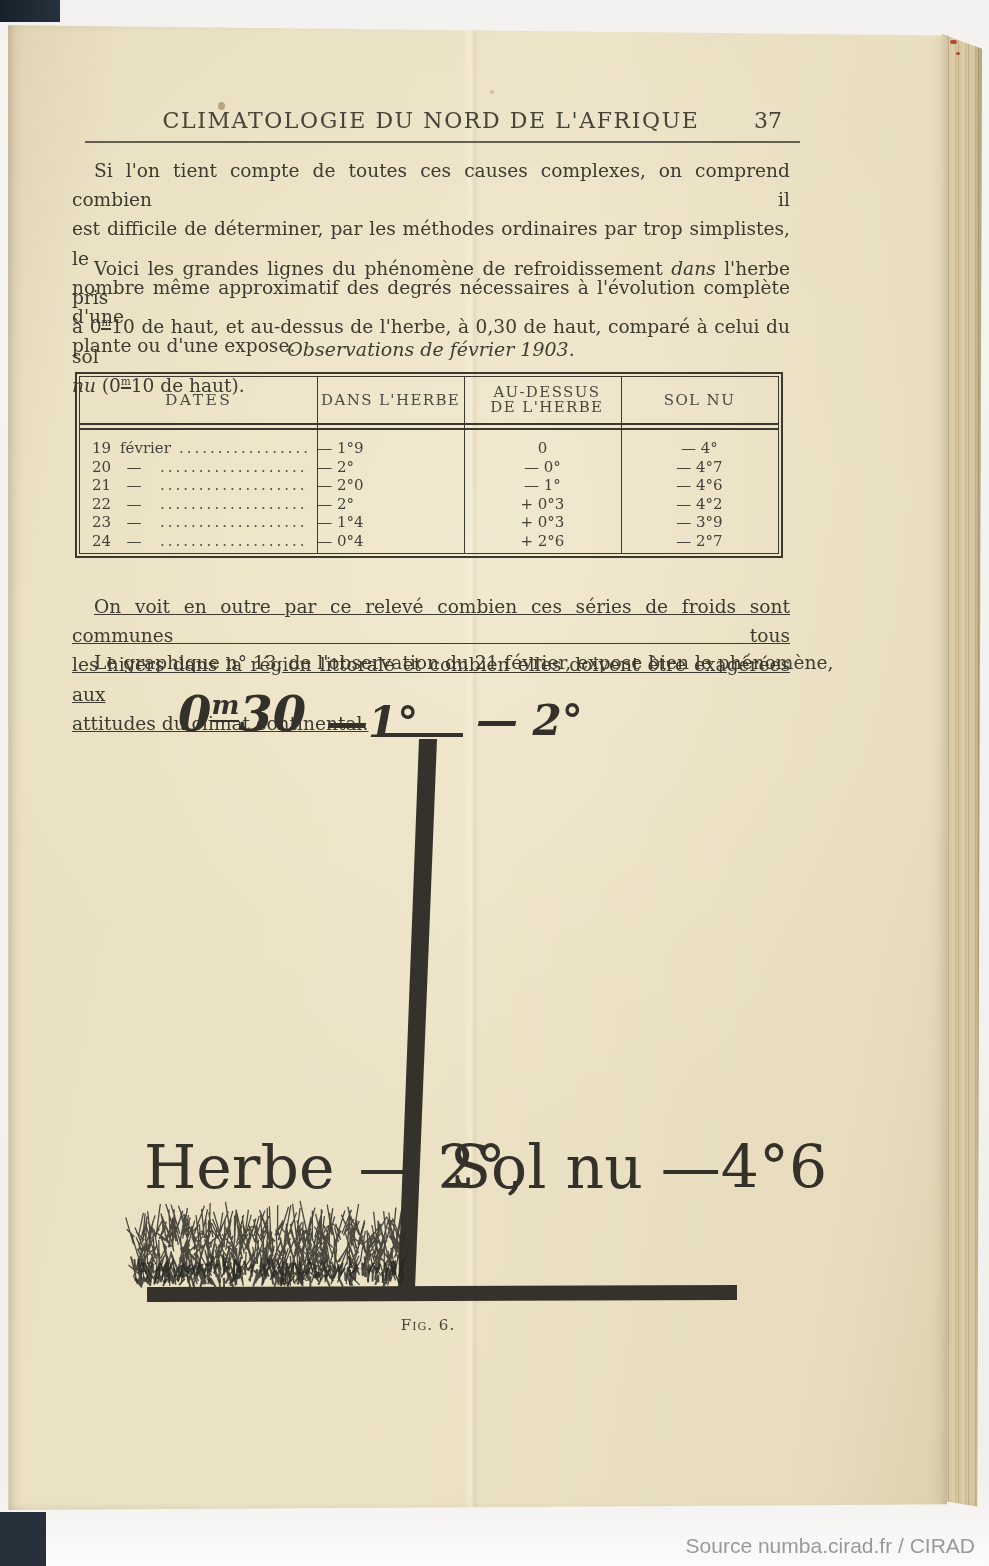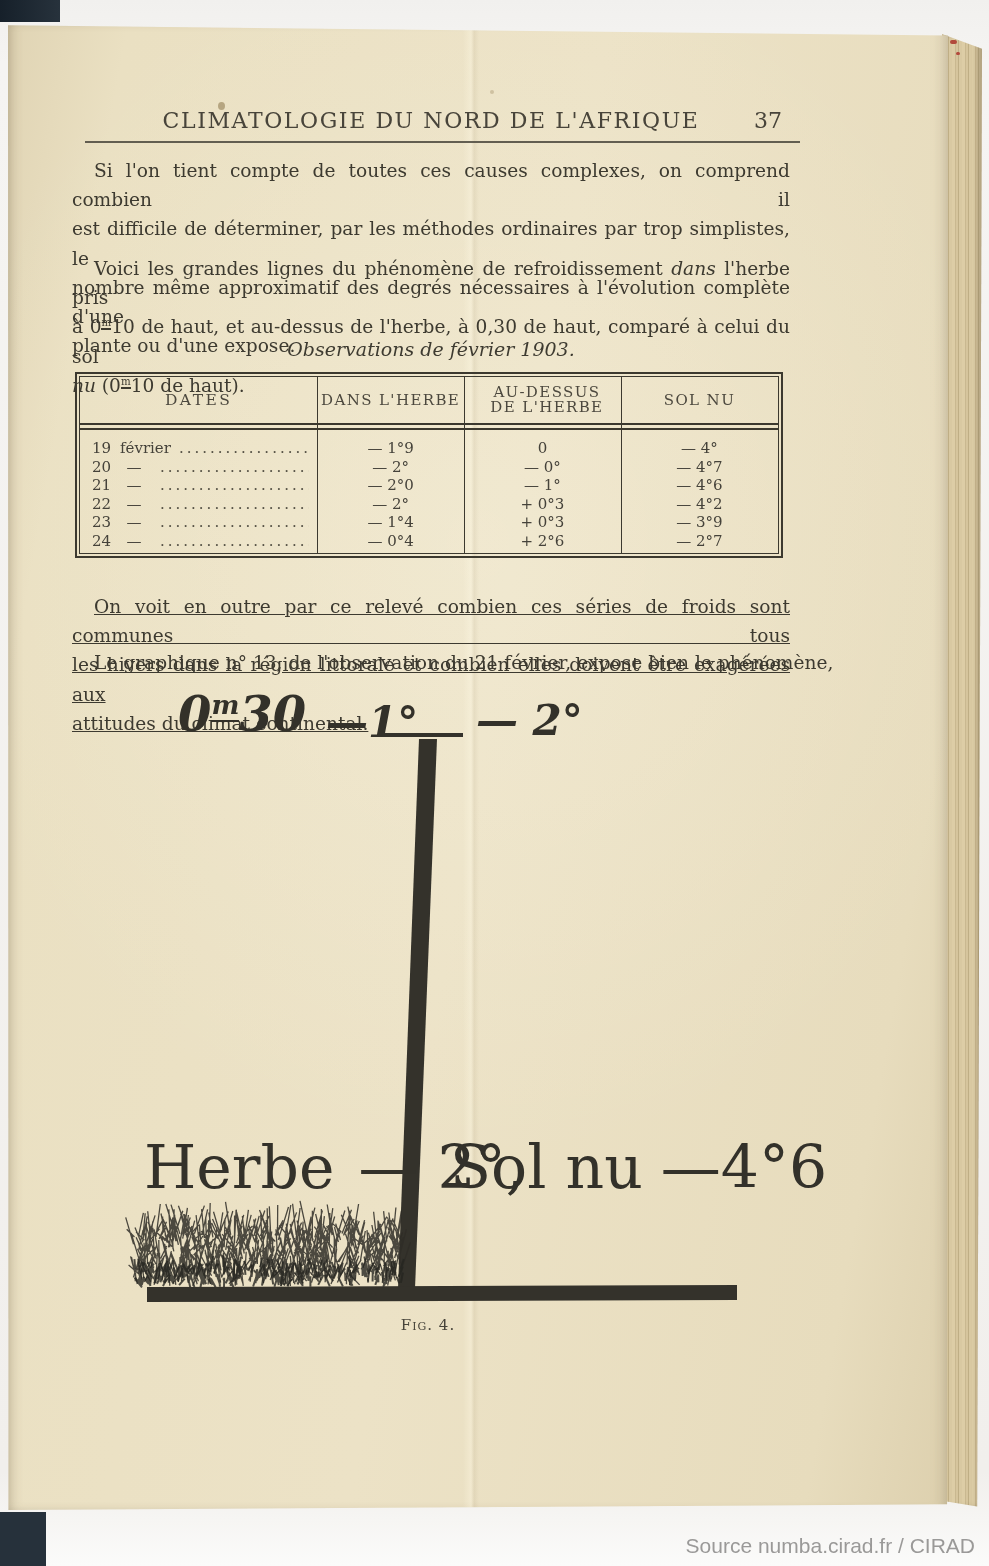--- a/index.html
+++ b/index.html
@@ -60,21 +60,21 @@
   .vline.v1{left:34%;} .vline.v2{left:55%;} .vline.v3{left:77.5%;}
   .thead{display:flex;height:46px;align-items:center;border-bottom:7px double #3b382e;}
   .th{text-align:center;font-size:15px;letter-spacing:1.4px;color:#4c483e;}
   .th.c1{width:34%;font-size:15.5px;letter-spacing:2.5px;}
   .th.c2{width:21%;} .th.c3{width:22.5%;line-height:15px;} .th.c4{width:22.5%;}
   .th.c3 span{display:block;padding-left:9px;}
   .tbody{padding:9px 0 6px;}
   .tr{display:flex;height:18.6px;font-size:15px;align-items:baseline;}
   .td{box-sizing:border-box;}
   .td.c1{width:34%;display:flex;padding:0 8px 0 12px;align-items:baseline;}
-  .td.c2{width:21%;text-align:center;}
+  .td.c2{width:21%;}
   .td.c3{width:22.5%;text-align:center;}
   .td.c4{width:22.5%;text-align:center;}
   .num{min-width:24px;}
   .sep{min-width:36px;text-align:center;}
   .sep.month{text-align:left;min-width:0;margin-left:4px;}
   .leader{flex:1;overflow:hidden;white-space:nowrap;letter-spacing:3px;margin-left:8px;color:#555145;}
 
   
   .fig-top{position:absolute;color:#33312a;font-weight:bold;font-style:italic;}
   .fh0{left:170px;top:662px;font-size:48px;}
@@ -227,17 +227,17 @@
       <rect x="383" y="733" width="80" height="4" fill="#34322b"></rect>
       <polygon points="419,739 437,739 415,1289 398,1289" fill="#34322b"></polygon>
       <path id="grass-path" fill="none" stroke="#2f2d27" stroke-width="1.3" stroke-opacity="0.85" d="M295.3 1256.2q1.9 -14.6 3.7 -29.2M180.2 1260.4q1.4 -7.1 2.7 -14.1M366.7 1257.5q4.2 -6.7 8.4 -13.5M334.3 1248.6q0.0 -6.1 0.0 -12.1M318.4 1265.0q-0.3 -3.5 -0.6 -7.1M359.1 1234.8q-5.2 -11.2 -10.3 -22.4M205.1 1235.3q3.1 -5.9 6.2 -11.8M276.2 1233.5q3.8 -5.7 7.5 -11.5M264.7 1275.7q-0.6 -7.7 -1.1 -15.3M143.1 1234.8q1.1 -10.7 2.1 -21.5M199.2 1266.9q-2.2 -6.2 -4.3 -12.4M332.4 1278.4q-3.3 -10.1 -6.5 -20.2M209.7 1247.8q1.8 -4.5 3.5 -8.9M316.8 1269.4q-4.5 -15.6 -9.1 -31.1M387.8 1255.3q-4.0 -15.7 -8.0 -31.5M163.0 1232.9q-0.2 -8.2 -0.4 -16.4M298.2 1280.6q2.4 -4.5 4.8 -9.0M385.4 1247.0q-3.5 -12.7 -7.0 -25.4M273.5 1276.4q5.5 -5.1 10.9 -10.1M285.0 1281.5q0.9 -9.1 1.7 -18.3M224.0 1264.2q2.5 -7.7 5.0 -15.4M212.7 1256.3q2.1 -14.5 4.3 -28.9M401.4 1280.1q0.5 -9.1 1.0 -18.2M212.9 1237.4q-2.1 -12.6 -4.1 -25.1M345.2 1280.9q-0.3 -4.7 -0.5 -9.4M354.9 1239.0q-3.5 -16.1 -7.1 -32.3M324.5 1269.8q-1.0 -6.4 -1.9 -12.8M177.1 1267.4q-3.2 -7.9 -6.4 -15.7M302.8 1279.9q3.2 -7.7 6.4 -15.5M239.1 1239.1q-1.4 -14.7 -2.9 -29.5M135.6 1271.8q4.1 -11.8 8.3 -23.5M378.2 1243.3q-0.1 -11.4 -0.2 -22.7M182.7 1234.6q2.3 -12.7 4.6 -25.3M211.7 1246.9q-5.2 -7.9 -10.4 -15.8M192.6 1285.7q5.4 -10.9 10.7 -21.9M177.2 1241.2q-2.3 -10.8 -4.6 -21.6M239.6 1255.5q2.0 -8.9 4.1 -17.9M240.6 1250.2q-1.9 -15.1 -3.8 -30.3M266.7 1265.0q1.0 -10.6 2.0 -21.2M196.6 1249.6q-2.0 -7.4 -3.9 -14.8M313.7 1243.9q2.1 -5.7 4.3 -11.4M217.8 1238.7q-5.0 -7.6 -10.1 -15.2M288.9 1243.2q-1.3 -9.8 -2.6 -19.5M325.3 1281.3q-0.7 -14.1 -1.3 -28.1M174.6 1278.9q3.7 -10.3 7.5 -20.7M374.5 1256.3q1.3 -5.4 2.6 -10.8M351.0 1243.3q0.5 -8.6 1.0 -17.1M398.8 1258.6q3.8 -14.7 7.6 -29.3M333.8 1234.9q-3.6 -4.4 -7.3 -8.8M269.8 1268.5q5.4 -13.4 10.8 -26.8M353.3 1266.1q3.9 -14.4 7.8 -28.8M294.8 1251.0q4.2 -9.3 8.3 -18.6M316.9 1250.9q1.4 -15.7 2.8 -31.4M221.9 1277.6q-1.5 -5.5 -3.0 -10.9M138.4 1236.6q2.5 -11.9 5.0 -23.8M391.1 1279.5q2.3 -9.6 4.6 -19.1M172.2 1246.7q-5.0 -5.3 -10.0 -10.6M211.6 1255.8q2.4 -10.9 4.8 -21.8M347.3 1274.4q1.8 -6.0 3.7 -12.1M272.8 1256.0q-0.5 -9.6 -0.9 -19.2M247.8 1249.9q-3.9 -7.5 -7.8 -15.0M269.2 1246.4q0.5 -10.4 1.1 -20.8M307.8 1255.6q-5.5 -5.3 -10.9 -10.5M173.0 1282.9q4.1 -4.4 8.2 -8.8M249.2 1259.1q3.5 -4.8 7.1 -9.6M148.3 1252.0q2.2 -6.5 4.5 -13.0M285.3 1237.1q2.8 -16.1 5.5 -32.1M311.5 1275.0q3.4 -10.6 6.7 -21.3M275.3 1241.5q-4.4 -4.5 -8.9 -9.0M149.1 1246.2q1.9 -12.2 3.7 -24.5M284.5 1284.7q-1.1 -3.8 -2.3 -7.6M224.2 1247.3q0.4 -14.3 0.8 -28.7M188.3 1283.0q-2.6 -15.9 -5.1 -31.8M273.0 1278.4q2.0 -15.7 4.1 -31.3M286.5 1275.7q-0.1 -7.6 -0.1 -15.1M335.6 1261.7q0.6 -12.4 1.2 -24.9M280.4 1284.2q2.9 -16.3 5.9 -32.6M216.4 1266.1q4.0 -12.2 8.0 -24.4M237.4 1279.4q4.2 -7.6 8.4 -15.2M244.6 1250.3q3.7 -10.4 7.4 -20.9M299.8 1278.9q-3.8 -12.5 -7.7 -25.0M210.4 1283.9q-2.5 -9.8 -5.0 -19.7M303.3 1273.6q2.4 -13.1 4.7 -26.2M183.2 1277.7q0.5 -15.2 1.0 -30.5M260.3 1235.9q4.3 -10.0 8.7 -20.0M315.3 1254.7q1.3 -9.3 2.5 -18.5M326.7 1260.0q-3.7 -4.1 -7.3 -8.1M159.3 1238.5q3.6 -8.4 7.2 -16.8M359.2 1268.9q-5.1 -4.6 -10.3 -9.2M206.0 1269.8q3.9 -7.0 7.8 -14.0M302.0 1281.1q-1.7 -15.0 -3.4 -30.1M159.9 1265.9q-0.2 -6.6 -0.4 -13.2M208.3 1246.0q0.2 -12.9 0.4 -25.7M264.8 1264.0q3.1 -4.9 6.2 -9.8M319.1 1281.6q-4.9 -5.0 -9.7 -10.0M142.0 1250.4q-3.0 -6.6 -5.9 -13.2M400.4 1263.4q-1.7 -14.4 -3.5 -28.8M308.3 1233.7q3.3 -13.1 6.6 -26.1M234.5 1243.0q0.1 -13.7 0.1 -27.4M170.3 1236.5q-0.8 -13.5 -1.5 -27.1M368.0 1274.8q5.0 -9.9 9.9 -19.8M180.4 1239.9q1.9 -10.7 3.8 -21.4M188.8 1273.6q-4.0 -6.6 -8.0 -13.3M311.2 1264.6q-3.2 -10.7 -6.5 -21.4M381.9 1260.2q-5.0 -13.2 -9.9 -26.4M391.5 1263.3q-5.0 -7.2 -10.0 -14.4M221.1 1270.4q-2.7 -13.4 -5.5 -26.8M365.9 1256.6q1.6 -5.9 3.1 -11.7M270.0 1242.2q-4.5 -14.6 -9.1 -29.2M169.8 1285.7q-0.3 -6.3 -0.6 -12.5M270.3 1265.5q1.9 -9.8 3.8 -19.6M175.8 1284.9q-1.7 -14.3 -3.4 -28.6M188.3 1260.0q-0.6 -13.4 -1.2 -26.8M264.0 1245.6q-5.1 -10.0 -10.2 -20.0M365.7 1251.6q-2.7 -9.0 -5.5 -18.1M269.1 1234.2q-4.8 -12.2 -9.6 -24.3M376.3 1273.2q3.4 -12.1 6.8 -24.1M147.5 1263.7q-0.2 -10.6 -0.4 -21.3M271.4 1257.7q0.8 -9.4 1.7 -18.7M137.4 1270.2q2.1 -3.5 4.2 -7.1M182.5 1251.9q4.7 -12.9 9.5 -25.9M208.3 1265.4q-0.4 -15.2 -0.8 -30.5M145.3 1262.6q-0.6 -9.9 -1.3 -19.9M259.5 1272.7q2.4 -5.1 4.7 -10.2M293.7 1283.1q-0.2 -14.3 -0.5 -28.7M135.2 1281.2q0.2 -4.3 0.4 -8.6M264.4 1268.8q1.2 -10.7 2.4 -21.4M363.0 1267.9q5.3 -16.3 10.5 -32.6M394.1 1275.8q3.4 -15.9 6.8 -31.9M176.0 1236.8q-5.1 -16.4 -10.2 -32.8M265.6 1279.2q3.0 -12.3 6.1 -24.7M221.5 1277.4q4.7 -9.4 9.3 -18.8M310.0 1245.5q-1.4 -5.5 -2.8 -11.1M328.6 1234.7q-2.9 -5.3 -5.7 -10.6M300.6 1252.2q5.2 -11.8 10.4 -23.5M243.6 1274.8q-5.3 -13.1 -10.6 -26.2M317.7 1279.3q1.0 -6.8 2.0 -13.6M375.9 1257.2q3.8 -8.5 7.5 -16.9M303.4 1249.0q0.3 -9.5 0.6 -19.1M401.9 1241.3q-4.7 -11.2 -9.4 -22.5M306.9 1275.0q1.1 -9.1 2.1 -18.3M358.4 1253.2q-3.6 -11.2 -7.3 -22.3M396.7 1241.8q2.3 -12.3 4.6 -24.7M286.0 1261.5q4.4 -11.7 8.7 -23.4M341.3 1232.0q-4.4 -4.3 -8.9 -8.6M378.6 1232.0q0.3 -4.0 0.5 -7.9M148.5 1272.2q-5.5 -11.7 -11.0 -23.5M242.5 1276.6q-3.3 -8.0 -6.6 -16.0M333.5 1267.2q1.4 -4.1 2.8 -8.3M292.2 1278.0q-0.9 -11.0 -1.9 -22.1M291.8 1254.2q-3.4 -11.2 -6.7 -22.4M169.5 1270.2q-2.4 -13.0 -4.8 -26.0M382.3 1282.9q1.1 -9.1 2.1 -18.2M224.3 1268.0q4.3 -16.2 8.6 -32.4M320.2 1250.5q0.1 -15.3 0.2 -30.6M380.7 1244.6q-2.0 -5.5 -4.0 -10.9M398.3 1259.3q-5.3 -16.2 -10.5 -32.4M309.0 1264.6q-2.7 -16.4 -5.5 -32.7M393.1 1244.1q-2.1 -15.8 -4.3 -31.6M271.4 1253.1q-2.3 -6.3 -4.7 -12.6M388.0 1265.9q0.1 -7.6 0.2 -15.2M231.4 1256.1q0.8 -5.8 1.5 -11.6M375.9 1267.6q4.3 -10.5 8.5 -21.1M291.6 1278.1q1.4 -9.3 2.9 -18.5M255.8 1263.8q1.4 -12.1 2.8 -24.2M243.4 1241.3q2.3 -3.6 4.6 -7.1M236.2 1249.6q-4.1 -3.7 -8.2 -7.5M308.2 1247.2q-0.4 -4.1 -0.9 -8.1M321.9 1239.4q-3.1 -12.7 -6.3 -25.4M208.3 1265.5q-1.7 -7.9 -3.3 -15.8M299.3 1257.3q-4.6 -14.1 -9.1 -28.2M186.8 1250.7q3.9 -15.0 7.9 -30.0M390.3 1257.2q1.8 -5.8 3.5 -11.5M298.3 1272.6q-1.0 -15.7 -2.1 -31.4M234.5 1240.8q0.8 -15.2 1.6 -30.4M179.9 1233.9q-4.5 -14.6 -8.9 -29.3M277.3 1260.2q5.2 -11.3 10.5 -22.6M275.0 1268.5q4.4 -10.3 8.8 -20.6M371.8 1236.8q4.6 -6.4 9.2 -12.9M237.8 1270.0q-0.7 -10.5 -1.3 -20.9M220.6 1252.1q1.6 -7.9 3.2 -15.7M368.3 1279.6q1.0 -6.6 2.0 -13.2M266.0 1259.9q0.8 -13.0 1.6 -25.9M243.3 1285.8q-0.8 -6.4 -1.6 -12.8M144.4 1240.3q-4.2 -4.1 -8.3 -8.3M224.5 1273.3q-0.5 -10.4 -1.1 -20.7M235.3 1285.8q-0.7 -12.9 -1.4 -25.9M227.1 1272.5q0.9 -7.3 1.9 -14.6M204.3 1238.1q-1.3 -14.5 -2.7 -29.0M164.8 1283.2q2.8 -4.1 5.6 -8.1M288.3 1235.5q4.1 -11.6 8.3 -23.1M184.2 1277.5q5.2 -6.4 10.4 -12.7M254.8 1254.5q-1.2 -3.8 -2.3 -7.5M147.2 1252.7q-1.1 -9.8 -2.2 -19.5M137.4 1284.0q-3.0 -13.5 -5.9 -26.9M166.6 1242.3q3.2 -12.5 6.4 -24.9M396.5 1278.0q-2.8 -15.0 -5.6 -30.1M323.7 1259.5q-3.2 -14.2 -6.4 -28.4M133.4 1277.4q4.8 -15.3 9.5 -30.6M194.2 1239.3q5.0 -3.6 10.0 -7.3M314.3 1266.2q1.5 -4.7 3.0 -9.4M318.8 1274.9q3.8 -3.7 7.6 -7.4M194.1 1260.4q-4.6 -8.3 -9.3 -16.6M207.1 1280.6q0.6 -16.4 1.2 -32.8M188.5 1233.8q-5.1 -14.0 -10.1 -28.1M383.1 1250.2q4.9 -15.9 9.9 -31.8M340.5 1240.0q-2.4 -8.2 -4.8 -16.4M151.6 1266.4q1.1 -10.6 2.2 -21.1M310.7 1263.9q4.2 -4.3 8.4 -8.7M317.9 1265.7q3.4 -8.9 6.8 -17.9M193.6 1255.0q4.8 -4.8 9.7 -9.7M186.8 1244.5q1.2 -11.4 2.4 -22.8M283.8 1255.0q-1.6 -8.8 -3.3 -17.5M248.8 1271.1q1.3 -4.5 2.7 -9.1M308.4 1267.0q3.9 -14.9 7.8 -29.8M264.1 1274.0q-0.5 -5.4 -0.9 -10.8M309.4 1253.6q5.3 -6.0 10.5 -12.1M382.0 1255.4q4.5 -15.5 8.9 -31.0M159.1 1258.8q-2.5 -14.8 -5.0 -29.5M266.2 1275.1q2.5 -8.0 4.9 -15.9M228.9 1283.7q4.9 -4.3 9.9 -8.6M333.0 1256.8q-2.6 -7.4 -5.1 -14.7M232.4 1246.6q-5.2 -6.2 -10.3 -12.4M324.5 1240.4q-5.1 -6.8 -10.2 -13.7M348.3 1236.8q0.5 -13.0 1.1 -26.1M255.3 1250.1q1.0 -11.9 2.0 -23.7M214.2 1274.2q2.6 -14.8 5.3 -29.7M312.8 1258.0q1.1 -8.3 2.2 -16.6M398.1 1248.1q-1.0 -8.8 -2.0 -17.7M211.9 1268.7q-3.4 -8.1 -6.8 -16.2M307.0 1274.7q5.4 -10.8 10.7 -21.6M368.0 1280.9q0.1 -11.2 0.2 -22.5M237.9 1278.2q-4.8 -6.8 -9.7 -13.6M296.6 1233.0q2.5 -5.2 5.0 -10.4M178.4 1244.9q-1.3 -5.7 -2.6 -11.5M394.6 1258.0q3.9 -12.8 7.9 -25.6M351.9 1246.4q-1.5 -14.2 -3.0 -28.4M202.0 1235.2q2.8 -12.9 5.6 -25.8M373.6 1258.4q1.3 -6.8 2.6 -13.6M304.6 1246.8q3.3 -15.1 6.5 -30.2M302.4 1265.8q4.5 -10.2 9.1 -20.3M243.0 1283.7q-4.6 -14.1 -9.1 -28.3M369.5 1270.8q-2.8 -14.4 -5.7 -28.7M165.0 1277.3q0.7 -8.6 1.5 -17.2M366.8 1254.1q0.4 -8.3 0.8 -16.5M145.0 1247.5q5.1 -16.1 10.1 -32.1M286.3 1260.7q-4.6 -6.1 -9.1 -12.1M370.0 1247.5q5.5 -7.2 10.9 -14.5M311.6 1245.3q-3.2 -7.5 -6.4 -14.9M193.8 1280.4q1.6 -16.3 3.1 -32.7M237.4 1272.7q0.8 -5.8 1.7 -11.6M257.4 1264.0q-0.1 -8.1 -0.2 -16.2M261.4 1258.5q-3.1 -12.1 -6.2 -24.2M317.6 1275.8q-4.0 -11.5 -8.0 -23.1M222.3 1241.4q-4.4 -14.9 -8.8 -29.7M276.4 1272.8q-5.2 -7.1 -10.4 -14.2M267.7 1235.8q-0.3 -13.8 -0.5 -27.6M196.6 1265.5q0.3 -10.8 0.6 -21.6M359.6 1284.9q-5.5 -5.7 -11.0 -11.4M356.0 1274.6q-4.6 -10.3 -9.2 -20.6M206.5 1244.8q-0.4 -14.0 -0.8 -28.0M168.4 1247.4q2.5 -11.6 5.1 -23.2M331.0 1284.1q3.9 -9.9 7.9 -19.8M379.2 1270.0q-1.5 -14.6 -3.0 -29.2M185.7 1235.2q1.3 -10.1 2.7 -20.2M208.0 1284.3q2.5 -16.1 4.9 -32.2M397.0 1245.1q-4.7 -13.8 -9.5 -27.7M214.0 1259.9q5.5 -11.8 11.0 -23.5M338.4 1272.4q5.4 -14.1 10.9 -28.1M350.0 1278.4q4.5 -11.3 8.9 -22.6M234.2 1262.1q-1.4 -4.0 -2.9 -8.1M187.0 1271.9q1.9 -6.2 3.9 -12.5M192.7 1274.1q-5.3 -7.4 -10.5 -14.7M172.5 1242.2q5.2 -15.8 10.3 -31.5M225.7 1249.8q2.7 -15.2 5.4 -30.4M193.9 1249.9q0.9 -5.7 1.8 -11.4M375.6 1269.9q3.7 -13.9 7.4 -27.9M320.8 1270.8q-2.6 -6.7 -5.3 -13.4M244.2 1244.3q-3.8 -16.0 -7.5 -32.0M284.8 1276.4q4.5 -7.9 9.0 -15.8M388.7 1270.6q-3.3 -5.9 -6.6 -11.8M270.2 1279.9q3.6 -8.7 7.3 -17.4M150.2 1234.2q-1.3 -11.5 -2.5 -23.0M168.2 1266.0q-3.3 -14.9 -6.6 -29.7M153.6 1233.9q-2.8 -6.0 -5.7 -12.0M386.4 1280.6q-0.0 -8.7 -0.1 -17.3M222.9 1259.3q-2.6 -6.5 -5.2 -12.9M318.9 1257.5q5.2 -9.8 10.4 -19.5M277.5 1235.4q0.1 -15.1 0.2 -30.3M309.0 1238.3q0.5 -5.4 1.1 -10.8M396.6 1249.6q-3.1 -6.5 -6.2 -13.1M262.8 1253.8q0.3 -7.9 0.5 -15.8M253.9 1235.8q2.7 -9.9 5.3 -19.9M169.0 1233.3q-3.0 -7.2 -6.0 -14.3M250.2 1281.7q1.4 -14.9 2.9 -29.8M245.5 1266.2q4.6 -6.3 9.2 -12.7M186.7 1269.6q0.2 -14.2 0.3 -28.4M298.5 1250.5q0.8 -12.0 1.6 -24.1M201.5 1258.5q-1.4 -6.5 -2.8 -12.9M257.3 1239.3q-1.8 -9.9 -3.6 -19.9M197.5 1251.7q-2.8 -7.7 -5.7 -15.3M343.9 1234.3q3.6 -9.1 7.1 -18.2M311.7 1256.7q0.7 -4.6 1.4 -9.3M167.1 1242.0q-3.0 -14.2 -6.1 -28.5M284.5 1254.0q0.8 -13.5 1.6 -27.0M266.4 1276.5q-1.2 -11.6 -2.4 -23.2M197.3 1269.1q4.8 -15.6 9.5 -31.1M340.7 1275.3q-3.4 -11.8 -6.9 -23.7M182.7 1238.6q2.4 -15.4 4.7 -30.7M263.6 1261.6q1.2 -7.3 2.3 -14.5M368.9 1249.0q5.4 -8.9 10.9 -17.8M369.4 1271.6q0.3 -3.7 0.6 -7.3M381.1 1244.6q-4.9 -4.9 -9.8 -9.8M248.0 1247.2q3.9 -14.4 7.8 -28.7M296.2 1235.0q-1.8 -15.6 -3.6 -31.3M297.5 1249.9q3.2 -9.8 6.5 -19.5M330.5 1277.9q-3.5 -7.6 -7.0 -15.2M160.6 1258.6q3.0 -6.3 6.1 -12.6M282.4 1264.5q1.5 -15.6 2.9 -31.1M332.6 1247.5q-4.9 -5.6 -9.8 -11.1M138.6 1273.7q-5.0 -4.3 -10.0 -8.6M153.9 1247.5q-0.5 -9.9 -1.1 -19.7M159.2 1271.9q-0.2 -16.0 -0.4 -32.0M260.4 1252.3q5.4 -4.6 10.8 -9.2M288.4 1236.5q-4.6 -5.6 -9.2 -11.2M142.4 1242.3q2.4 -13.0 4.8 -25.9M236.4 1243.3q2.8 -8.8 5.6 -17.5M164.5 1240.9q4.9 -9.3 9.8 -18.5M242.2 1235.6q5.1 -4.8 10.3 -9.6M290.4 1286.0q-0.9 -9.5 -1.7 -19.0M244.7 1237.5q1.9 -13.9 3.7 -27.7M181.5 1281.4q1.2 -15.7 2.4 -31.4M248.9 1247.0q-3.2 -12.6 -6.3 -25.2M183.0 1267.8q-1.3 -15.6 -2.6 -31.1M386.7 1241.6q-1.5 -15.3 -3.1 -30.5M240.7 1253.5q0.1 -8.2 0.2 -16.4M396.0 1273.3q-5.0 -9.4 -10.0 -18.8M173.8 1237.1q0.2 -13.9 0.3 -27.8M140.9 1273.3q2.6 -13.2 5.3 -26.4M259.7 1267.3q4.2 -13.0 8.4 -26.0M179.7 1275.1q0.1 -9.1 0.3 -18.2M394.5 1274.3q-3.4 -10.8 -6.8 -21.6M254.8 1240.5q5.0 -15.0 10.0 -30.0M286.5 1283.6q-3.6 -7.0 -7.2 -14.1M328.1 1262.2q-3.8 -4.8 -7.5 -9.6M278.3 1239.9q5.1 -16.4 10.2 -32.9M277.1 1248.3q-0.5 -9.6 -1.1 -19.1M200.7 1247.2q-4.3 -7.3 -8.7 -14.7M400.0 1239.3q-4.7 -9.6 -9.4 -19.2M178.3 1282.0q0.4 -9.1 0.8 -18.1M311.5 1282.6q2.7 -8.8 5.4 -17.6M281.2 1255.9q-2.2 -4.1 -4.5 -8.3M164.8 1281.8q2.9 -13.6 5.8 -27.3M270.1 1246.4q0.8 -7.5 1.6 -14.9M335.4 1242.0q4.8 -15.8 9.5 -31.5M145.6 1250.6q0.4 -14.9 0.9 -29.7M194.4 1233.7q5.0 -14.0 10.0 -28.1M338.4 1242.0q-2.0 -7.4 -3.9 -14.9M189.5 1246.4q-4.4 -16.4 -8.9 -32.8M232.0 1239.0q-3.3 -5.9 -6.7 -11.9M197.2 1284.2q-2.0 -6.9 -3.9 -13.7M329.3 1243.3q0.3 -15.1 0.6 -30.2M321.2 1239.1q0.1 -15.1 0.2 -30.2M174.4 1274.8q-4.7 -12.0 -9.4 -24.0M156.0 1236.8q2.1 -16.4 4.3 -32.8M233.4 1272.4q-2.0 -5.7 -4.1 -11.4M164.8 1277.0q-2.2 -7.7 -4.3 -15.4M321.0 1256.8q-4.0 -8.0 -8.1 -16.0M301.0 1264.5q2.3 -12.7 4.7 -25.5M138.9 1249.3q2.1 -9.7 4.2 -19.4M157.9 1279.3q3.0 -11.4 6.0 -22.7M293.8 1261.1q-3.4 -15.8 -6.9 -31.5M134.8 1271.4q5.4 -5.0 10.7 -9.9M364.9 1259.8q4.4 -3.5 8.7 -7.1M364.4 1243.0q4.8 -4.5 9.7 -8.9M244.8 1240.3q-1.2 -12.1 -2.4 -24.3M224.1 1241.9q4.4 -15.4 8.7 -30.9M142.3 1279.6q-2.2 -8.0 -4.4 -16.1M337.4 1282.5q4.6 -10.0 9.3 -20.0M180.4 1277.2q2.5 -16.2 4.9 -32.4M196.6 1275.8q0.1 -15.1 0.1 -30.1M283.3 1247.8q3.7 -4.7 7.4 -9.5M393.4 1233.6q1.3 -13.1 2.5 -26.1M272.0 1268.6q1.8 -5.3 3.5 -10.6M230.6 1266.4q-4.3 -5.7 -8.7 -11.4M156.0 1256.5q-1.7 -5.4 -3.3 -10.7M351.7 1238.3q-5.2 -11.8 -10.4 -23.6M162.9 1282.1q3.1 -4.1 6.3 -8.1M197.9 1245.5q0.6 -6.8 1.2 -13.6M281.4 1285.3q2.1 -12.2 4.1 -24.4M236.6 1265.5q-4.7 -9.6 -9.3 -19.2M303.2 1283.2q-5.0 -5.7 -9.9 -11.5M381.2 1275.5q-4.9 -6.5 -9.8 -13.1M281.9 1268.1q3.2 -9.8 6.3 -19.7M151.4 1276.9q-4.0 -9.2 -8.0 -18.3M387.7 1285.5q2.4 -12.4 4.8 -24.7M303.2 1254.6q-2.4 -3.8 -4.8 -7.7M352.1 1245.1q2.5 -12.3 5.0 -24.7M312.3 1240.9q0.0 -15.1 0.1 -30.2M353.0 1273.0q4.1 -6.7 8.2 -13.3M289.5 1233.8q1.5 -6.0 3.0 -12.0M375.9 1246.5q-2.0 -10.7 -4.0 -21.5M302.4 1235.8q0.4 -7.1 0.7 -14.2M159.1 1238.8q3.6 -6.0 7.3 -11.9M175.8 1241.3q-0.6 -13.2 -1.2 -26.4M219.2 1235.1q1.8 -11.3 3.6 -22.7M327.9 1239.5q3.4 -11.5 6.8 -23.0M169.1 1274.8q-0.9 -4.1 -1.8 -8.2M231.6 1264.4q-4.8 -7.6 -9.6 -15.3M263.6 1254.2q-0.3 -12.9 -0.6 -25.8M399.2 1264.5q0.5 -13.8 0.9 -27.6M383.4 1265.9q4.2 -5.5 8.4 -10.9M377.0 1234.0q4.9 -8.7 9.8 -17.4M251.4 1261.5q-2.5 -9.4 -4.9 -18.8M271.1 1250.4q-2.5 -15.2 -4.9 -30.4M204.3 1275.8q-3.4 -10.5 -6.9 -21.0M325.9 1249.6q1.3 -12.3 2.6 -24.5M382.3 1254.5q-1.5 -6.2 -3.0 -12.4M219.0 1272.5q-0.1 -13.9 -0.2 -27.7M369.9 1245.8q0.8 -4.1 1.6 -8.1M376.4 1260.4q3.5 -12.1 7.1 -24.3M309.2 1269.3q-1.2 -9.5 -2.5 -18.9M205.5 1278.6q-1.2 -5.0 -2.4 -10.0M329.1 1234.7q1.9 -13.3 3.7 -26.6M242.5 1258.8q-1.1 -5.0 -2.2 -10.0M220.6 1282.5q-2.6 -16.4 -5.2 -32.8M353.6 1234.2q2.5 -15.1 5.0 -30.2M307.1 1233.0q-3.6 -16.0 -7.1 -32.1M149.2 1241.2q5.1 -6.1 10.3 -12.3M363.6 1245.5q-5.3 -4.1 -10.6 -8.3M400.7 1272.0q4.9 -14.9 9.7 -29.8M236.0 1278.8q1.9 -15.9 3.8 -31.8M182.6 1274.3q0.6 -4.4 1.2 -8.8M282.3 1248.5q-2.6 -10.6 -5.2 -21.2M244.1 1241.2q3.6 -13.1 7.1 -26.3M313.9 1268.8q1.4 -10.3 2.8 -20.7M282.9 1262.0q-3.2 -4.7 -6.4 -9.5M166.5 1249.1q-2.9 -5.8 -5.8 -11.6M162.0 1280.6q1.8 -8.7 3.6 -17.3M320.4 1257.3q4.1 -14.5 8.2 -29.1M163.8 1282.8q3.8 -15.8 7.6 -31.6M185.7 1258.4q-0.1 -7.8 -0.2 -15.7M313.0 1259.5q1.9 -7.1 3.7 -14.2M237.5 1256.2q-4.9 -5.3 -9.7 -10.5M184.7 1255.8q5.2 -5.0 10.4 -10.1M221.6 1245.0q-5.0 -11.0 -9.9 -22.1M313.2 1239.9q-2.7 -5.2 -5.4 -10.4M327.8 1267.3q-1.6 -16.2 -3.2 -32.4M230.0 1258.7q3.5 -5.3 7.1 -10.5M195.0 1237.6q-2.3 -5.2 -4.6 -10.3M212.6 1262.7q-3.0 -12.8 -6.1 -25.6M193.9 1250.0q4.5 -7.0 9.0 -14.0M232.3 1241.8q-3.3 -5.9 -6.5 -11.7M336.6 1248.3q-3.5 -16.3 -7.1 -32.7M251.9 1277.0q1.5 -12.4 2.9 -24.7M248.7 1280.6q1.6 -3.9 3.2 -7.8M297.8 1269.3q4.4 -16.3 8.9 -32.7M377.1 1244.2q-1.8 -16.2 -3.5 -32.5M208.3 1244.4q5.3 -4.6 10.6 -9.1M261.8 1239.3q-0.6 -12.5 -1.1 -24.9M187.9 1277.2q-3.5 -11.4 -7.0 -22.8M355.4 1279.4q0.7 -9.7 1.3 -19.5M249.9 1240.4q-0.5 -5.5 -1.0 -11.1M156.0 1264.3q-5.3 -10.8 -10.5 -21.6M317.4 1249.1q4.7 -5.1 9.5 -10.3M170.0 1244.8q-2.6 -5.2 -5.1 -10.4M342.0 1233.6q4.8 -11.9 9.5 -23.8M390.3 1262.7q1.3 -6.3 2.7 -12.6M197.0 1261.7q-2.8 -3.7 -5.6 -7.3M241.7 1272.4q-5.0 -16.0 -10.0 -31.9M302.4 1239.8q1.6 -4.8 3.3 -9.6M160.7 1261.9q2.2 -3.6 4.5 -7.1M257.6 1258.1q5.2 -16.0 10.4 -32.0M337.5 1262.1q4.2 -6.0 8.3 -11.9M349.4 1253.4q0.6 -12.4 1.1 -24.7M218.9 1246.4q5.4 -9.8 10.8 -19.6M398.2 1258.1q2.6 -10.5 5.1 -21.0M134.5 1237.0q-3.9 -3.8 -7.8 -7.7M369.5 1260.4q-1.3 -15.1 -2.5 -30.3M194.6 1273.8q-0.7 -3.7 -1.4 -7.4M211.6 1275.7q-5.3 -9.7 -10.5 -19.4M303.4 1257.6q-4.0 -6.9 -8.0 -13.8M352.4 1260.4q5.4 -12.5 10.8 -25.0M228.2 1276.7q2.7 -3.6 5.4 -7.2M150.7 1281.8q-3.8 -7.4 -7.6 -14.8M339.0 1262.0q4.2 -7.7 8.5 -15.5M384.2 1264.1q0.2 -13.6 0.4 -27.3M303.7 1264.9q-0.3 -5.7 -0.7 -11.4M218.0 1236.2q5.1 -12.3 10.3 -24.7M133.6 1244.3q-4.0 -13.4 -7.9 -26.9M384.2 1276.5q-2.8 -8.5 -5.5 -16.9M397.9 1252.4q-5.1 -16.3 -10.2 -32.6M222.6 1242.0q-5.1 -11.4 -10.1 -22.9M371.7 1262.0q-1.8 -10.1 -3.6 -20.3M307.4 1261.1q2.1 -14.9 4.3 -29.8M304.2 1257.8q-4.7 -8.7 -9.4 -17.4M263.7 1270.6q5.2 -10.6 10.4 -21.2M360.3 1261.6q2.5 -15.3 5.0 -30.6M361.3 1235.6q1.7 -6.8 3.4 -13.6M277.8 1269.4q3.9 -9.5 7.8 -19.1M255.1 1242.2q-3.4 -9.2 -6.8 -18.3M397.4 1234.4q2.0 -11.7 4.0 -23.5M318.3 1280.8q-2.3 -9.7 -4.7 -19.4M189.3 1235.2q-2.9 -10.5 -5.8 -21.1M143.8 1278.2q-1.4 -11.4 -2.9 -22.9M261.3 1240.2q1.5 -4.9 2.9 -9.7M165.0 1240.2q-4.3 -3.9 -8.6 -7.9M194.6 1240.2q-5.1 -12.9 -10.2 -25.9M365.2 1252.6q-4.5 -14.8 -9.0 -29.6M139.6 1262.3q4.7 -9.0 9.3 -18.0M195.2 1279.0q-3.0 -15.1 -5.9 -30.1M144.7 1258.0q5.3 -5.3 10.6 -10.5M149.0 1247.0q0.4 -11.3 0.8 -22.5M349.6 1285.1q0.4 -7.6 0.8 -15.3M144.3 1281.9q2.1 -3.7 4.2 -7.3M347.0 1264.5q0.7 -15.8 1.3 -31.5M180.2 1276.1q-4.9 -11.0 -9.7 -21.9M173.8 1251.4q-1.3 -6.1 -2.6 -12.2M266.6 1266.8q-2.1 -6.2 -4.2 -12.3M173.0 1248.9q-0.5 -14.7 -1.0 -29.4M335.2 1274.0q-0.4 -15.1 -0.7 -30.1M303.2 1242.8q-3.1 -11.1 -6.2 -22.2M184.2 1276.7q1.2 -8.1 2.4 -16.2M295.0 1284.2q-5.4 -12.4 -10.8 -24.8M384.7 1278.8q3.5 -10.9 7.0 -21.7M253.2 1262.3q-3.3 -10.5 -6.6 -21.1M379.4 1253.3q4.3 -16.0 8.6 -32.0M346.5 1284.2q-0.1 -4.4 -0.2 -8.8M185.4 1275.3q-2.3 -13.8 -4.6 -27.6M355.9 1248.1q-1.5 -11.5 -3.0 -22.9M325.1 1282.3q1.5 -14.6 3.1 -29.3M319.8 1268.0q1.6 -6.2 3.3 -12.3M318.1 1281.3q-2.2 -4.8 -4.3 -9.6M320.3 1267.2q2.2 -8.6 4.3 -17.1M343.4 1235.4q5.4 -8.2 10.8 -16.4M217.4 1238.1q2.2 -4.8 4.3 -9.6M379.5 1260.7q0.8 -8.1 1.7 -16.1M142.3 1268.5q4.0 -12.6 8.0 -25.1M395.4 1280.4q-4.1 -12.3 -8.2 -24.5M283.8 1275.6q-4.3 -8.9 -8.6 -17.8M355.5 1251.9q-2.7 -9.8 -5.3 -19.5M322.2 1236.7q2.1 -4.5 4.2 -8.9M293.9 1253.4q3.3 -3.7 6.6 -7.4M330.3 1267.3q-2.0 -12.6 -3.9 -25.1M201.4 1249.7q3.7 -5.8 7.4 -11.7M270.9 1238.9q-0.8 -16.3 -1.6 -32.5M140.5 1250.8q-1.1 -4.6 -2.2 -9.2M174.1 1235.4q3.2 -8.9 6.4 -17.8M155.8 1283.1q0.8 -15.1 1.5 -30.1M155.5 1233.7q3.8 -7.3 7.7 -14.6M334.6 1264.1q1.1 -7.7 2.1 -15.4M326.3 1262.8q-1.4 -14.4 -2.9 -28.8M320.5 1248.9q1.9 -16.3 3.9 -32.7M377.4 1265.5q-4.5 -16.5 -9.0 -32.9M140.9 1265.1q-4.9 -16.0 -9.8 -32.1M295.9 1240.0q2.1 -16.0 4.2 -32.0M246.9 1248.0q4.0 -12.2 8.0 -24.5M263.6 1283.0q-1.1 -5.1 -2.2 -10.2M203.9 1274.9q2.8 -10.0 5.5 -20.1M314.8 1237.4q3.8 -13.5 7.7 -27.0M306.6 1281.1q-3.9 -5.0 -7.8 -10.1M223.2 1266.9q-0.2 -5.7 -0.4 -11.5M154.1 1284.8q2.4 -10.6 4.8 -21.3M209.3 1232.4q0.4 -14.7 0.9 -29.5M190.7 1233.9q4.0 -4.4 7.9 -8.9M312.2 1254.9q-2.2 -9.0 -4.4 -18.1M245.5 1263.5q0.3 -5.8 0.7 -11.7M170.1 1238.8q-2.3 -6.6 -4.5 -13.2M183.0 1253.0q-3.6 -13.4 -7.2 -26.9M235.1 1247.5q5.3 -7.5 10.7 -14.9M159.7 1276.3q-0.2 -6.0 -0.5 -12.0M201.1 1246.6q-0.9 -11.1 -1.7 -22.2M355.2 1263.8q-4.8 -15.0 -9.7 -30.0M197.3 1275.8q2.4 -12.7 4.8 -25.5M189.8 1269.6q-1.0 -15.1 -2.1 -30.2M366.7 1247.6q2.3 -5.9 4.6 -11.7M275.0 1235.4q4.0 -7.5 8.0 -15.1M349.3 1243.7q5.0 -11.3 10.0 -22.6M233.2 1257.1q0.7 -10.0 1.4 -20.1M359.4 1275.0q-4.6 -14.0 -9.1 -28.0M146.0 1271.9q5.3 -13.3 10.6 -26.5M295.5 1240.7q3.4 -6.5 6.7 -13.0M229.7 1270.6q-1.2 -5.0 -2.4 -9.9M262.1 1236.1q2.4 -4.2 4.8 -8.4M242.0 1267.6q2.0 -4.2 4.0 -8.4M229.4 1262.5q0.1 -4.7 0.2 -9.3M198.4 1281.3q-4.2 -10.8 -8.4 -21.6M333.4 1249.3q3.5 -9.2 7.0 -18.3M144.8 1251.4q-4.9 -11.9 -9.8 -23.9M377.7 1270.3q-3.0 -8.4 -6.0 -16.8M393.6 1239.0q-2.1 -6.5 -4.3 -13.0M150.5 1268.1q2.2 -6.7 4.5 -13.4M254.2 1260.4q3.5 -5.8 7.0 -11.5M326.4 1278.5q4.2 -16.5 8.3 -32.9M169.8 1247.3q0.2 -10.4 0.4 -20.8M183.0 1236.4q3.7 -9.4 7.3 -18.9M287.4 1285.7q3.7 -5.2 7.4 -10.3M294.3 1240.9q-2.1 -8.5 -4.1 -17.0M211.8 1262.6q-3.6 -11.7 -7.3 -23.4M399.6 1250.5q-5.4 -7.4 -10.8 -14.8M320.7 1280.2q-1.5 -7.8 -2.9 -15.6M332.1 1235.2q-2.5 -15.3 -4.9 -30.7M238.0 1236.2q2.9 -10.7 5.7 -21.3M233.0 1281.8q0.6 -7.4 1.1 -14.8M374.5 1270.4q3.2 -7.3 6.4 -14.7M289.4 1281.0q3.2 -15.2 6.4 -30.3M199.3 1244.6q-1.6 -14.7 -3.2 -29.5M230.7 1234.8q-2.6 -16.5 -5.2 -32.9M242.6 1242.5q-2.3 -8.6 -4.6 -17.2M314.4 1267.4q1.5 -7.6 3.0 -15.1M298.2 1278.7q2.8 -12.3 5.5 -24.7M135.9 1276.7q-2.6 -10.1 -5.3 -20.3M357.6 1272.6q-5.2 -11.3 -10.4 -22.5M199.1 1269.1q0.9 -8.1 1.7 -16.1M388.7 1257.2q4.1 -9.9 8.2 -19.8M244.3 1253.5q-2.4 -10.2 -4.8 -20.4M351.9 1236.3q0.3 -4.6 0.5 -9.2M357.9 1244.8q3.3 -12.4 6.7 -24.7M155.8 1258.4q-4.8 -16.3 -9.6 -32.5M207.3 1242.7q2.0 -6.5 3.9 -13.0"></path>
       <path id="grass-mat" fill="none" stroke="#262520" stroke-width="2" stroke-opacity="0.8" d="M375.3 1284.8l3.2 -9.3M151.3 1270.0l-3.6 -7.8M368.1 1282.4l-0.1 -4.1M276.3 1272.9l-3.7 -5.8M339.3 1276.2l5.8 -7.9M145.5 1271.9l-4.1 -10.5M351.6 1285.5l-6.0 -12.2M154.6 1281.0l5.2 -12.4M163.9 1274.4l-4.0 -11.5M247.3 1269.8l-3.3 -8.8M313.1 1271.6l-4.7 -12.8M224.0 1287.2l0.2 -9.5M174.0 1281.4l-4.3 -12.1M177.4 1280.7l3.5 -7.2M352.7 1272.8l4.5 -7.3M190.3 1287.6l-3.0 -13.3M399.3 1283.3l-2.5 -6.3M187.1 1269.9l-4.8 -4.5M391.8 1270.4l4.1 -7.5M342.9 1286.4l-4.6 -9.3M308.3 1280.9l0.6 -13.0M227.4 1281.0l0.9 -4.7M169.0 1274.6l-1.4 -11.0M179.1 1285.2l5.6 -6.5M155.8 1280.1l-5.7 -4.9M148.9 1284.0l-5.9 -7.0M400.9 1282.7l2.0 -10.1M342.3 1272.0l-3.2 -4.5M297.5 1284.5l5.7 -13.5M225.0 1272.3l0.2 -10.7M325.6 1278.4l5.8 -11.9M161.7 1271.1l6.0 -10.2M239.5 1270.3l-4.4 -11.6M143.1 1272.2l1.7 -4.7M192.6 1274.6l2.6 -9.1M279.7 1282.7l2.1 -8.5M395.0 1275.4l0.6 -11.6M233.0 1282.1l-4.7 -10.4M368.1 1274.0l5.2 -11.3M256.0 1278.6l5.7 -11.9M223.9 1274.6l0.1 -10.8M236.6 1284.7l-2.4 -11.2M387.2 1280.4l1.2 -11.4M280.4 1268.2l-3.0 -7.7M147.0 1281.6l5.3 -7.3M251.0 1272.5l4.3 -11.6M371.3 1272.3l3.9 -6.5M229.9 1281.7l5.7 -6.4M398.6 1276.8l4.2 -10.2M189.4 1277.9l3.9 -9.9M135.3 1269.3l-0.9 -10.2M295.5 1274.5l3.0 -6.8M166.3 1272.0l-0.2 -7.4M366.8 1268.0l-2.4 -11.5M201.7 1276.8l0.9 -9.9M351.2 1268.2l-2.0 -12.7M153.9 1273.5l-3.0 -11.7M352.6 1272.8l4.7 -8.3M302.5 1286.2l-0.4 -8.6M352.5 1280.1l-4.4 -13.3M170.1 1269.5l2.9 -9.2M233.4 1287.1l-5.6 -12.7M296.8 1269.7l-1.6 -7.0M153.8 1278.5l4.2 -9.1M296.5 1274.5l5.3 -7.5M351.0 1283.9l2.9 -12.0M313.7 1278.1l3.6 -6.5M332.2 1277.8l3.2 -11.6M285.6 1284.0l-0.5 -10.3M238.6 1273.3l1.2 -12.1M298.4 1276.1l-1.9 -11.3M237.8 1275.7l-0.8 -5.9M247.2 1270.3l5.4 -5.5M274.7 1277.5l-5.9 -11.0M340.4 1275.0l2.3 -12.5M387.1 1280.6l2.0 -12.6M201.7 1279.8l-2.5 -7.2M259.1 1277.8l5.4 -12.5M149.7 1274.1l3.9 -7.9M349.6 1268.3l0.3 -10.3M316.7 1277.2l-3.0 -13.1M392.0 1271.6l-0.4 -10.6M266.2 1276.5l-2.3 -8.9M337.9 1271.8l3.5 -7.0M141.9 1271.7l-3.7 -10.3M258.9 1276.0l-5.1 -5.9M146.6 1282.7l5.6 -11.9M173.6 1279.6l5.4 -13.1M274.4 1286.7l4.0 -12.6M262.0 1285.6l0.9 -6.0M392.0 1274.8l2.4 -14.0M148.8 1273.7l4.9 -10.2M361.3 1269.6l5.1 -8.6M168.8 1282.8l-0.2 -13.8M154.2 1283.3l2.5 -6.8M390.5 1281.6l-1.3 -7.8M233.8 1270.1l1.1 -10.1M290.3 1275.4l-3.4 -6.2M306.7 1278.5l-0.9 -13.4M206.0 1284.1l-4.4 -13.2M200.1 1276.7l-0.2 -11.8M279.8 1274.3l-1.8 -8.0M219.8 1284.0l-4.5 -13.5M338.6 1277.8l1.3 -9.3M297.5 1271.2l3.9 -6.7M288.1 1286.5l-0.9 -12.4M255.5 1283.1l1.7 -13.9M245.5 1274.9l-0.9 -8.1M275.9 1279.2l-1.1 -8.0M211.1 1283.7l-2.4 -5.1M187.7 1272.2l4.8 -4.6M200.5 1287.3l2.7 -13.9M387.3 1274.4l-1.2 -7.2M157.0 1283.8l3.8 -8.0M145.8 1271.2l-2.2 -8.9M310.4 1286.7l-0.0 -10.4M303.2 1274.3l-4.0 -13.5M260.0 1269.0l5.0 -4.5M365.3 1276.9l-3.5 -13.7M349.9 1285.3l1.8 -4.7M400.4 1269.6l3.4 -10.6M278.7 1285.2l-1.5 -9.7M256.4 1280.8l3.6 -6.6M141.2 1286.3l-1.4 -7.6M225.7 1283.4l3.2 -7.0M201.1 1276.4l0.4 -9.0M190.1 1274.1l-5.4 -5.5M168.8 1270.1l2.8 -5.1M350.7 1280.4l4.0 -8.1M334.6 1271.4l-2.9 -9.4M167.4 1276.9l-0.8 -10.1M324.2 1269.6l-3.0 -10.0M150.4 1286.1l-3.2 -12.5M347.2 1277.2l4.6 -4.8M196.1 1276.3l3.5 -10.8M228.8 1278.4l-2.7 -11.6M203.8 1280.3l1.3 -12.0M234.4 1280.6l-2.1 -10.0M233.9 1276.8l0.2 -13.5M262.9 1269.4l-1.8 -11.2M141.7 1282.4l-3.5 -12.1M139.6 1282.4l-5.1 -4.7M383.1 1286.8l5.0 -8.5M210.0 1269.3l-3.9 -5.8M239.1 1278.8l2.5 -12.7M224.0 1269.2l-0.7 -13.5M142.0 1287.3l-5.7 -6.9M318.2 1284.9l5.3 -10.1M354.8 1280.7l-1.2 -10.3M141.7 1285.0l2.7 -8.3M161.6 1280.5l-4.0 -6.6M290.7 1272.5l3.5 -9.4M238.1 1270.7l2.9 -13.9M333.1 1281.3l-4.8 -8.1M279.2 1281.9l-5.1 -12.9M262.3 1284.5l4.0 -10.7M329.8 1286.4l-5.1 -11.6M256.3 1276.4l5.7 -6.2M182.9 1278.3l-2.1 -13.2M291.4 1281.2l-4.9 -10.9M215.6 1287.3l-4.7 -8.7M261.5 1276.3l3.6 -4.9M276.5 1280.9l-2.8 -10.6M230.4 1285.9l2.0 -5.5M268.7 1276.9l-2.6 -7.5M169.7 1281.0l0.9 -9.5M279.2 1279.1l5.6 -5.7M185.8 1271.6l5.4 -7.4M387.6 1279.8l-2.6 -8.8M302.5 1276.0l3.6 -8.9M227.1 1272.8l1.3 -5.8M322.3 1276.9l-1.3 -9.0M268.5 1268.5l1.0 -9.0M146.2 1274.1l-0.8 -7.4M150.0 1277.6l0.1 -10.8M325.7 1269.6l-5.7 -7.7M374.9 1277.7l5.3 -13.5M236.0 1283.4l1.5 -12.9M194.4 1287.0l-3.3 -10.0M335.0 1276.4l-5.2 -11.1M224.5 1282.3l-1.2 -4.1M203.7 1284.7l-0.6 -5.8M137.5 1283.5l4.6 -12.8M200.6 1284.9l5.7 -9.9M373.2 1273.9l0.7 -7.1M214.8 1268.4l-2.1 -12.0M273.2 1284.3l-2.2 -13.5M346.9 1274.9l1.1 -7.4M269.0 1269.0l-1.5 -10.3M377.0 1281.2l0.9 -4.9M362.6 1276.0l-0.2 -13.5M197.8 1271.1l2.0 -10.8M155.0 1272.1l5.2 -6.1M220.0 1284.9l-2.4 -10.7M236.9 1271.8l1.2 -7.5M213.9 1272.9l4.7 -9.4M353.1 1273.0l3.4 -4.4M263.5 1279.9l1.9 -9.1M375.3 1280.2l1.2 -12.2M282.6 1283.2l0.7 -4.3M368.7 1272.8l-3.9 -8.8M318.4 1277.4l0.0 -5.7M210.4 1272.4l2.0 -13.1M163.0 1286.2l3.5 -7.6M333.6 1278.6l5.6 -13.1M285.4 1270.9l2.2 -7.6M318.3 1277.3l4.1 -4.6M214.9 1269.4l-1.9 -5.2M320.9 1272.3l5.9 -13.0M301.9 1284.5l-4.3 -6.1M146.3 1280.9l3.0 -13.2M173.0 1283.0l-6.0 -13.1M216.5 1276.9l-1.5 -9.3M253.1 1286.5l3.0 -9.0M171.6 1274.7l-5.6 -6.9M158.9 1279.3l-3.6 -4.4M177.9 1281.3l4.7 -13.3M366.8 1277.2l-2.3 -11.1M390.3 1280.1l-0.2 -9.8M287.0 1285.7l4.5 -6.8M281.3 1283.4l-5.5 -13.4M150.0 1285.8l1.5 -11.2M285.1 1285.4l-4.3 -4.1M303.1 1280.0l-3.4 -8.8M199.1 1274.7l2.2 -10.9M174.0 1278.8l4.6 -11.4M328.4 1274.1l-5.3 -5.6M185.9 1270.1l-2.9 -6.6M280.8 1275.2l2.1 -13.6M372.6 1281.6l0.1 -8.8M384.7 1271.0l0.6 -8.6M378.4 1282.4l-0.3 -7.9M273.5 1271.0l-1.4 -11.9M162.3 1272.1l5.0 -7.8M159.1 1276.7l-0.1 -10.4M295.2 1282.2l4.8 -9.0M302.7 1275.3l5.5 -13.0M163.8 1274.3l1.0 -5.7M212.5 1284.8l-3.0 -7.4M219.9 1286.7l-0.4 -6.9M178.4 1279.0l-4.9 -11.7M213.5 1269.0l3.7 -5.3M188.5 1282.0l1.6 -4.1M263.8 1275.1l4.1 -7.3M208.1 1273.6l1.3 -10.8M352.6 1285.7l-2.7 -4.3M160.4 1282.2l4.0 -12.6M190.6 1279.4l1.8 -12.7M393.6 1272.7l-1.8 -7.9M141.5 1279.6l-2.5 -10.9M139.9 1270.4l-1.7 -11.7M284.5 1274.3l-4.2 -5.1M285.4 1274.4l5.4 -11.2M386.9 1283.8l-2.4 -5.7M260.6 1271.1l0.8 -12.1M321.1 1274.7l2.4 -11.5M280.9 1286.1l2.2 -12.7M173.5 1284.1l-2.6 -12.0M173.5 1278.0l4.7 -10.4M384.4 1285.7l-2.6 -13.7"></path>
       <polygon points="147,1287 737,1285 737,1300 147,1302" fill="#34322b"></polygon>
     </svg>
 
     <div class="fig-bottom herbe"><span>Herbe</span><span class="gap"></span><span>— 2°,</span></div>
     <div class="fig-bottom solnu"><span>Sol nu</span><span class="gap" style="width:18px;"></span><span>—4°6</span></div>
 
-    <div class="fig-caption">Fig. 4.</div>
+    <div class="fig-caption">Fig. 6.</div>
   </div>
 
   <div class="source-credit">Source numba.cirad.fr / CIRAD</div>
 </div>
 
 </body></html>

